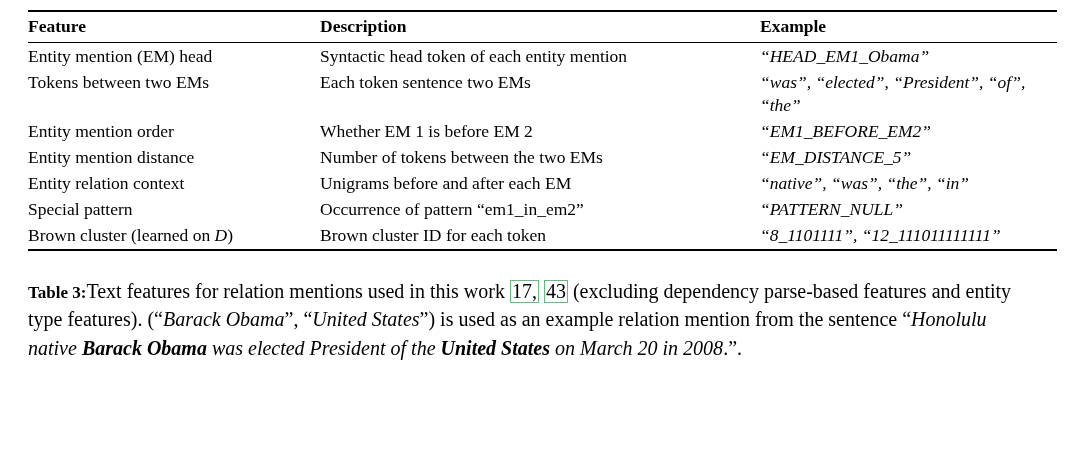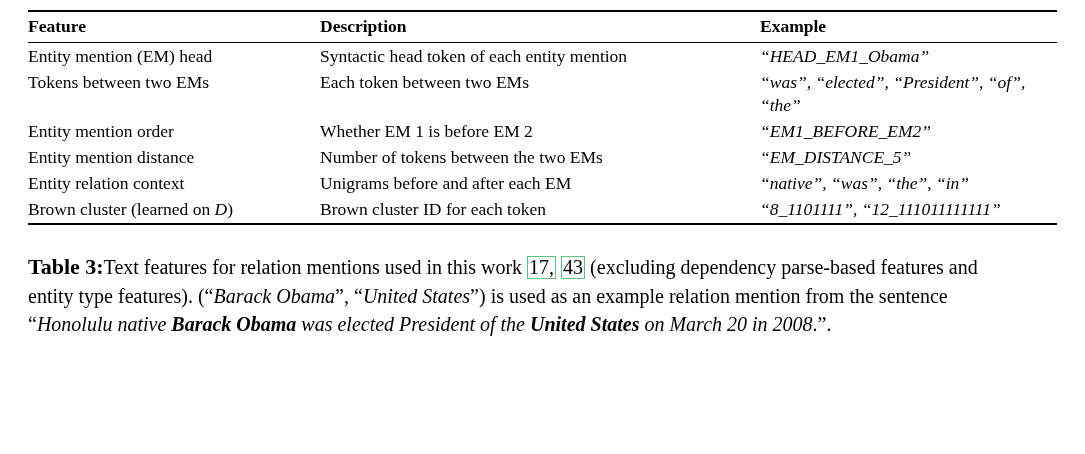--- a/index.html
+++ b/index.html
@@ -56,21 +56,21 @@
   }
   .caption {
     margin-top: 26px;
     width: 1000px;
     font-size: 20px;
     line-height: 1.42;
     text-align: left;
   }
   .caption b.tablelabel {
     font-weight: bold;
-    font-size: 22px;
+    font-size: 17px;
   }
   .cite-box {
     display: inline-block;
     border: 1.2px solid #5fbf7f;
     padding: 0 1px;
     line-height: 1.05;
     margin: 0 0px;
   }
   .it { font-style: italic; }
   .bi { font-style: italic; font-weight: bold; }
@@ -98,37 +98,42 @@
       </tr>
     </thead>
     <tbody>
       <tr class="rule-mid">
         <td>Entity mention (EM) head</td>
         <td>Syntactic head token of each entity mention</td>
         <td class="cell-ex">“HEAD_EM1_Obama”</td>
       </tr>
       <tr>
         <td>Tokens between two EMs</td>
-        <td>Each token between two EMs</td>
+        <td>Each token sentence two EMs</td>
         <td class="cell-ex">“was”, “elected”, “President”, “of”, “the”</td>
       </tr>
       <tr>
         <td>Entity mention order</td>
         <td>Whether EM 1 is before EM 2</td>
         <td class="cell-ex">“EM1_BEFORE_EM2”</td>
       </tr>
       <tr>
         <td>Entity mention distance</td>
         <td>Number of tokens between the two EMs</td>
         <td class="cell-ex">“EM_DISTANCE_5”</td>
       </tr>
       <tr>
         <td>Entity relation context</td>
         <td>Unigrams before and after each EM</td>
         <td class="cell-ex">“native”, “was”, “the”, “in”</td>
+      </tr>
+      <tr>
+        <td>Special pattern</td>
+        <td>Occurrence of pattern “em1_in_em2”</td>
+        <td class="cell-ex">“PATTERN_NULL”</td>
       </tr>
       <tr>
         <td>Brown cluster (learned on <span class="cal">D</span>)</td>
         <td>Brown cluster ID for each token</td>
         <td class="cell-ex">“8_1101111”, “12_111011111111”</td>
       </tr>
       <tr class="rule-bot">
         <td colspan="3" style="height:0;padding:0"></td>
       </tr>
     </tbody>

